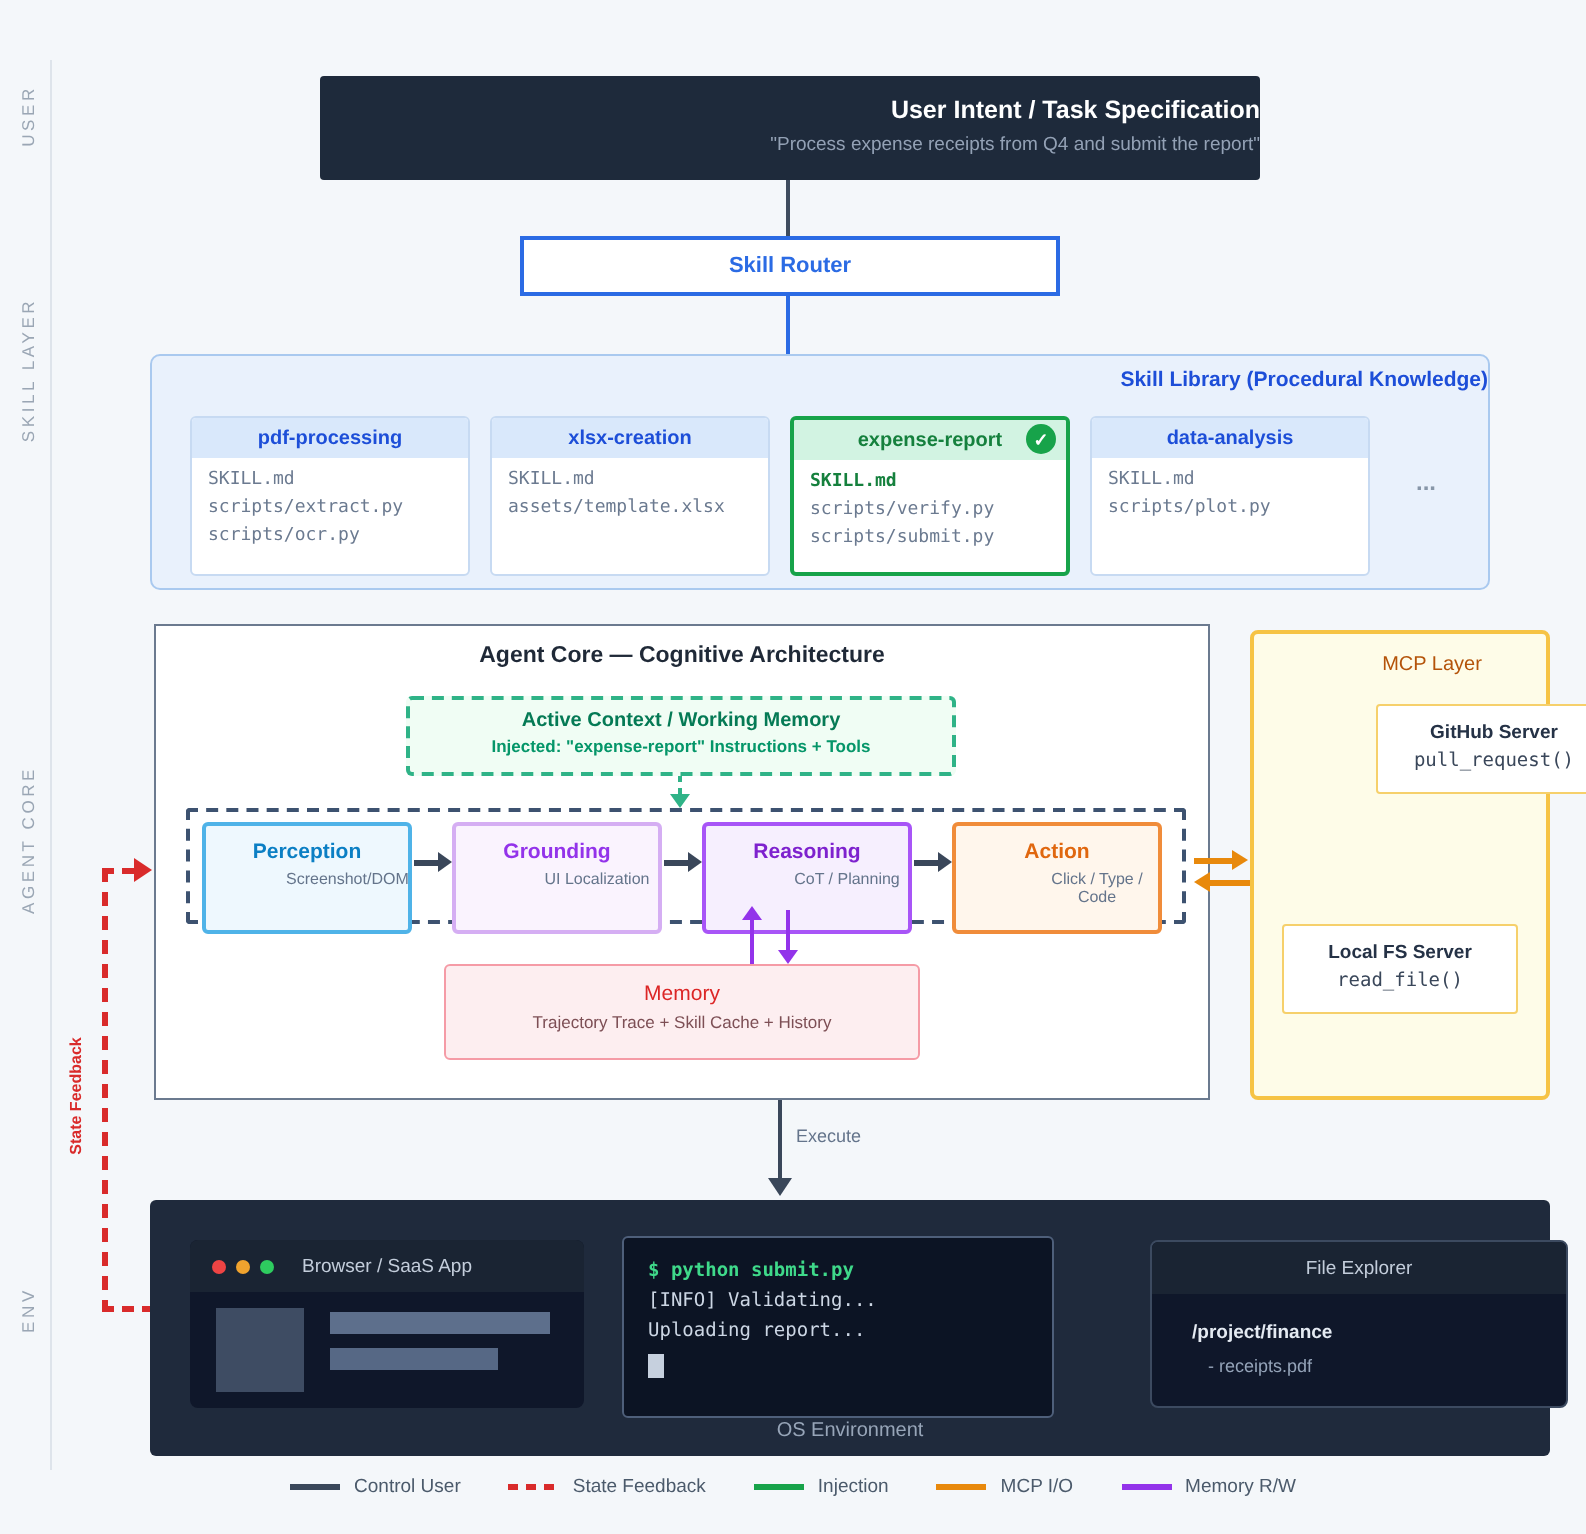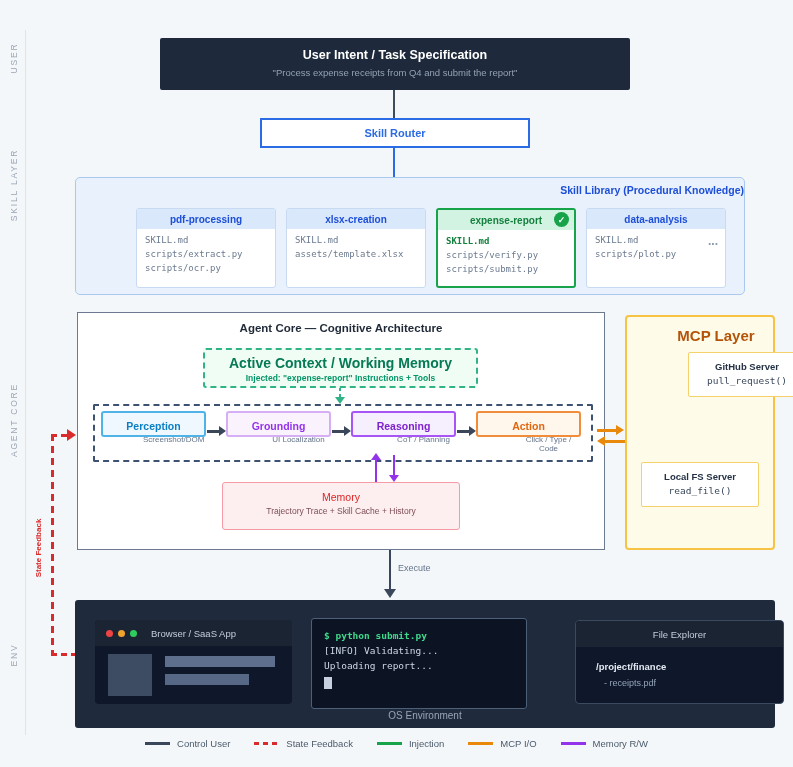--- a/index.html
+++ b/index.html
@@ -6,64 +6,64 @@
   .canvas{position:relative;width:793px;height:767px;background:#f4f7fa;
     font-family:"Liberation Sans",sans-serif;overflow:hidden;}
 
   
   .rail-line{position:absolute;left:25px;top:30px;width:1px;height:705px;background:#dee4eb;}
   .rail-label{position:absolute;left:14px;transform:translate(-50%,-50%) rotate(-90deg);
     color:#9aa6b4;font-size:8.5px;letter-spacing:1.8px;white-space:nowrap;}
 
   
   .intent{position:absolute;left:160px;top:38px;width:470px;height:52px;background:#1e2a3b;
-    border-radius:2px;text-align:center;box-sizing:border-box;padding-top:10px;}
+    border-radius:2px;text-align:right;box-sizing:border-box;padding-top:10px;}
   .intent-title{color:#ffffff;font-size:12.5px;font-weight:bold;margin-bottom:5px;}
   .intent-sub{color:#93a1b5;font-size:9.5px;}
 
   .conn-dark{position:absolute;left:393px;top:90px;width:2px;height:28px;background:#3e4c5e;}
   .router{position:absolute;left:260px;top:118px;width:270px;height:30px;background:#fff;
     border:2px solid #2b6be4;box-sizing:border-box;color:#2b6be4;font-weight:bold;font-size:11px;
     text-align:center;line-height:26px;}
   .conn-blue{position:absolute;left:393px;top:148px;width:2px;height:29px;background:#2b6be4;}
 
   
   .library{position:absolute;left:75px;top:177px;width:670px;height:118px;background:#e9f1fc;
     border:1px solid #a9c9ef;border-radius:5px;box-sizing:border-box;}
   .library-title{text-align:right;padding-top:6px;color:#1d4ed8;font-weight:bold;font-size:10.5px;}
   .skill-card{position:absolute;top:208px;width:140px;height:80px;background:#fff;
-    border:1px solid #c7daf2;border-radius:3px;box-sizing:border-box;overflow:hidden;margin-left:41px;}
+    border:1px solid #c7daf2;border-radius:3px;box-sizing:border-box;overflow:hidden;}
   .sc0{left:95px;} .sc1{left:245px;} .sc2{left:395px;} .sc3{left:545px;}
   .skill-card .hdr{height:20px;background:#d9e8fb;display:flex;align-items:center;justify-content:center;
     font-weight:bold;font-size:10px;color:#1d4ed8;position:relative;}
   .skill-card .files{padding:5px 8px;font-family:"DejaVu Sans Mono",monospace;font-size:9px;
     color:#6b7a90;line-height:1.55;}
   .skill-card.active{border:2.5px solid #17a34a;}
   .skill-card.active .hdr{background:#d2f3e2;color:#15803d;}
   .badge{position:absolute;right:5px;top:2px;width:15px;height:15px;border-radius:50%;background:#17a34a;
     color:#fff;font-size:9px;font-weight:bold;display:flex;align-items:center;justify-content:center;}
   .file-active{color:#15803d;font-weight:bold;}
   .ellipsis{position:absolute;left:708px;top:234px;color:#8796a8;font-size:12px;font-weight:bold;}
 
   
   .core{position:absolute;left:77px;top:312px;width:528px;height:238px;background:#fff;
     border:1.5px solid #6b7a8f;box-sizing:border-box;}
   .core-title{text-align:center;padding-top:9px;color:#1f2937;font-size:11.5px;font-weight:600;}
   .actx{position:absolute;left:203px;top:348px;width:275px;height:40px;background:#f0fdf4;
     border:2px dashed #2fb387;border-radius:3px;box-sizing:border-box;text-align:center;padding-top:5px;}
-  .actx-title{font-size:14px;font-weight:bold;color:#057a55;margin-bottom:2px;}
+  .actx-title{font-size:10px;font-weight:bold;color:#057a55;margin-bottom:2px;}
   .actx-sub{font-size:8.5px;font-weight:bold;color:#059669;}
   .inj-line{position:absolute;left:339px;top:388px;width:2px;height:11px;
     background:repeating-linear-gradient(to bottom,#2fb387 0 3px,transparent 3px 6px);}
   .inj-head{position:absolute;left:335px;top:397px;width:0;height:0;
     border-left:5px solid transparent;border-right:5px solid transparent;border-top:7px solid #2fb387;}
 
   .pipeline{position:absolute;left:93px;top:404px;width:500px;height:58px;
     border:2px dashed #3d5270;border-radius:2px;box-sizing:border-box;}
-  .pbox{position:absolute;top:411px;width:105px;height:26px;border-radius:3px;text-align:center;
+  .pbox{position:absolute;top:411px;width:105px;height:56px;border-radius:3px;text-align:center;
     box-sizing:border-box;padding-top:7px;}
   .pb-title{font-size:10.5px;font-weight:bold;margin-bottom:3px;}
   .pb-sub{font-size:8px;color:#64748b;padding-left:40px;}
   .pb0{left:101px;background:#eef8fe;border:2px solid #4fb3e8;} .pb0 .pb-title{color:#0b7fc4;}
   .pb1{left:226px;background:#faf3fe;border:2px solid #d5aef3;} .pb1 .pb-title{color:#9333ea;}
   .pb2{left:351px;background:#f6effe;border:2px solid #a855f7;} .pb2 .pb-title{color:#7e22ce;}
   .pb3{left:476px;background:#fff6ec;border:2px solid #f08c3a;} .pb3 .pb-title{color:#e0670f;}
   .parrow{position:absolute;top:430px;width:13px;height:2.5px;background:#3a475a;}
   .pa0{left:207px;} .pa1{left:332px;} .pa2{left:457px;}
   .pahead{position:absolute;top:426px;width:0;height:0;border-top:5px solid transparent;
@@ -77,21 +77,21 @@
   .mline-up{position:absolute;left:375px;top:460px;width:2px;height:22px;background:#9333ea;}
   .mhead-up{position:absolute;left:371px;top:453px;width:0;height:0;border-left:5px solid transparent;
     border-right:5px solid transparent;border-bottom:7px solid #9333ea;}
   .mline-dn{position:absolute;left:393px;top:455px;width:2px;height:21px;background:#9333ea;}
   .mhead-dn{position:absolute;left:389px;top:475px;width:0;height:0;border-left:5px solid transparent;
     border-right:5px solid transparent;border-top:7px solid #9333ea;}
 
   
   .mcp{position:absolute;left:625px;top:315px;width:150px;height:235px;background:#fefce8;
     border:2px solid #f6c344;border-radius:4px;box-sizing:border-box;}
-  .mcp-title{text-align:center;padding-top:10px;font-size:15px;font-weight:bold;color:#b45309;padding-left:32px;}
+  .mcp-title{text-align:center;padding-top:10px;font-size:10px;font-weight:normal;color:#b45309;padding-left:32px;}
   .mcp-card{position:absolute;left:641px;width:118px;height:45px;background:#fff;
     border:1.5px solid #f6d06b;border-radius:2px;box-sizing:border-box;text-align:center;padding-top:8px;}
   .mc0{top:352px;margin-left:47px;} .mc1{top:408px;} .mc2{top:462px;}
   .mcp-name{font-size:9.5px;font-weight:bold;color:#253246;margin-bottom:3px;}
   .mcp-fn{font-family:"DejaVu Sans Mono",monospace;font-size:9.5px;color:#3a475a;}
   .oline1{position:absolute;left:597px;top:429px;width:21px;height:2.5px;background:#e8890c;}
   .ohead1{position:absolute;left:616px;top:425px;width:0;height:0;border-top:5px solid transparent;
     border-bottom:5px solid transparent;border-left:8px solid #e8890c;}
   .oline2{position:absolute;left:604px;top:440px;width:21px;height:2.5px;background:#e8890c;}
   .ohead2{position:absolute;left:597px;top:436px;width:0;height:0;border-top:5px solid transparent;

